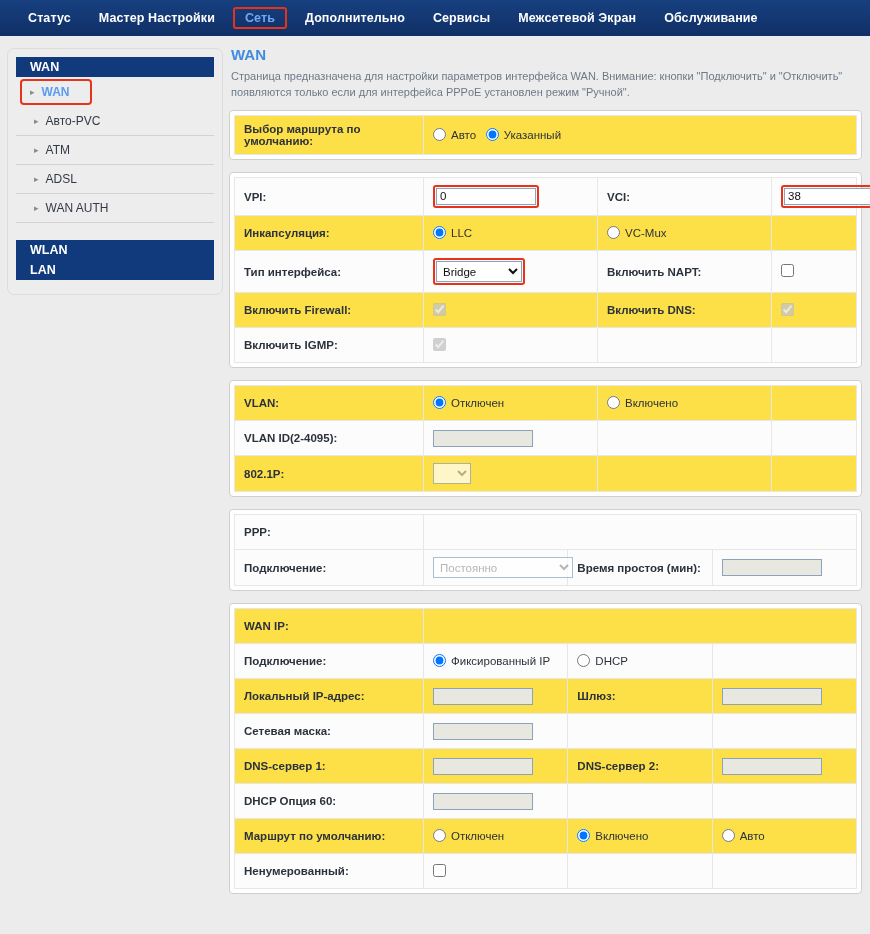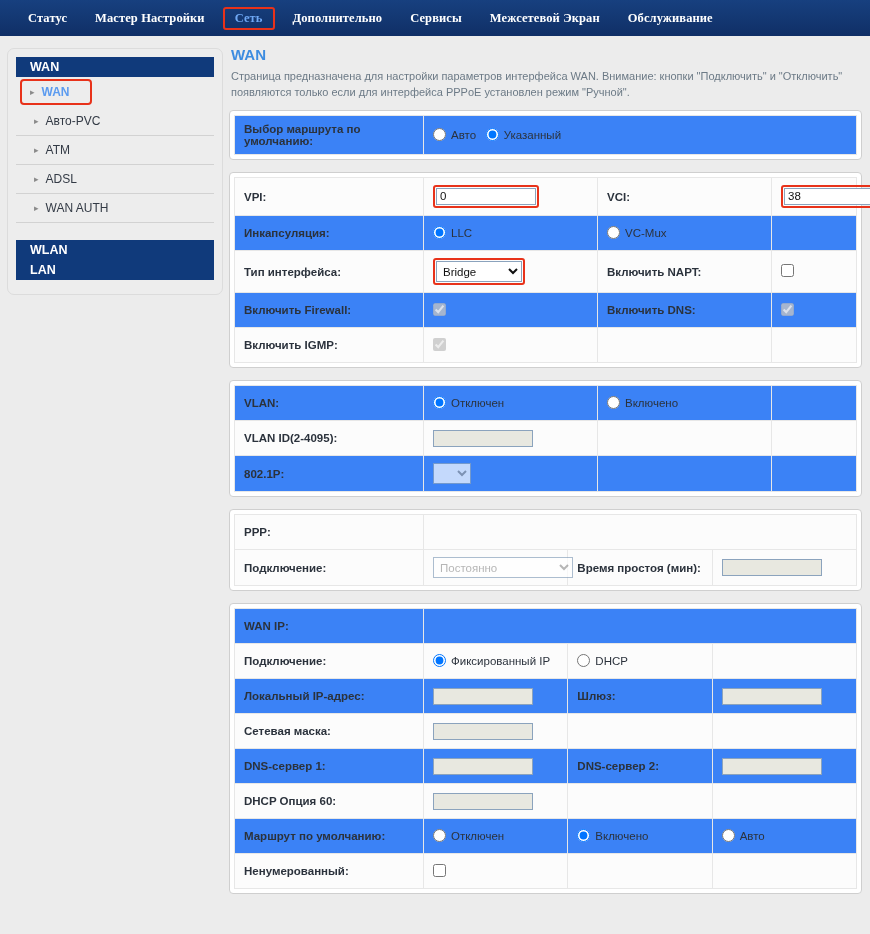--- a/index.html
+++ b/index.html
@@ -17,21 +17,20 @@
 
   
   .topnav {
     height: 36px;
     background: #123a77;
     background: linear-gradient(to bottom, #17407f 0%, #102f66 100%);
     display: flex;
     align-items: center;
     padding-left: 14px;
     box-sizing: border-box;
-    font-family: Liberation Serif, serif;
   }
   .topnav-item {
     color: #ffffff;
     font-size: 12.5px;
     font-weight: bold;
     padding: 4px 14px;
     white-space: nowrap;
     cursor: pointer;
     letter-spacing: .1px;
   }
@@ -132,21 +131,21 @@
     table-layout: fixed;
   }
   table.form td {
     border: 1px solid #e7e7e7;
     font-size: 11.5px;
     color: #2b323c;
     padding: 7px 9px;
     height: 20px;
     vertical-align: middle;
   }
-  tr.row-a td { background: #3b82f6; }
+  tr.row-a td { background: #fde047; }
   tr.row-b td { background: #fcfcfc; }
   td.lbl { font-weight: bold; width: 170px; }
   td.c2 { width: 155px; }
   td.c3 { width: 155px; }
   td.c4 { width: auto; }
   td.blank { }
 
   
   input.txt {
     border: 1px solid #8ba3bd;

